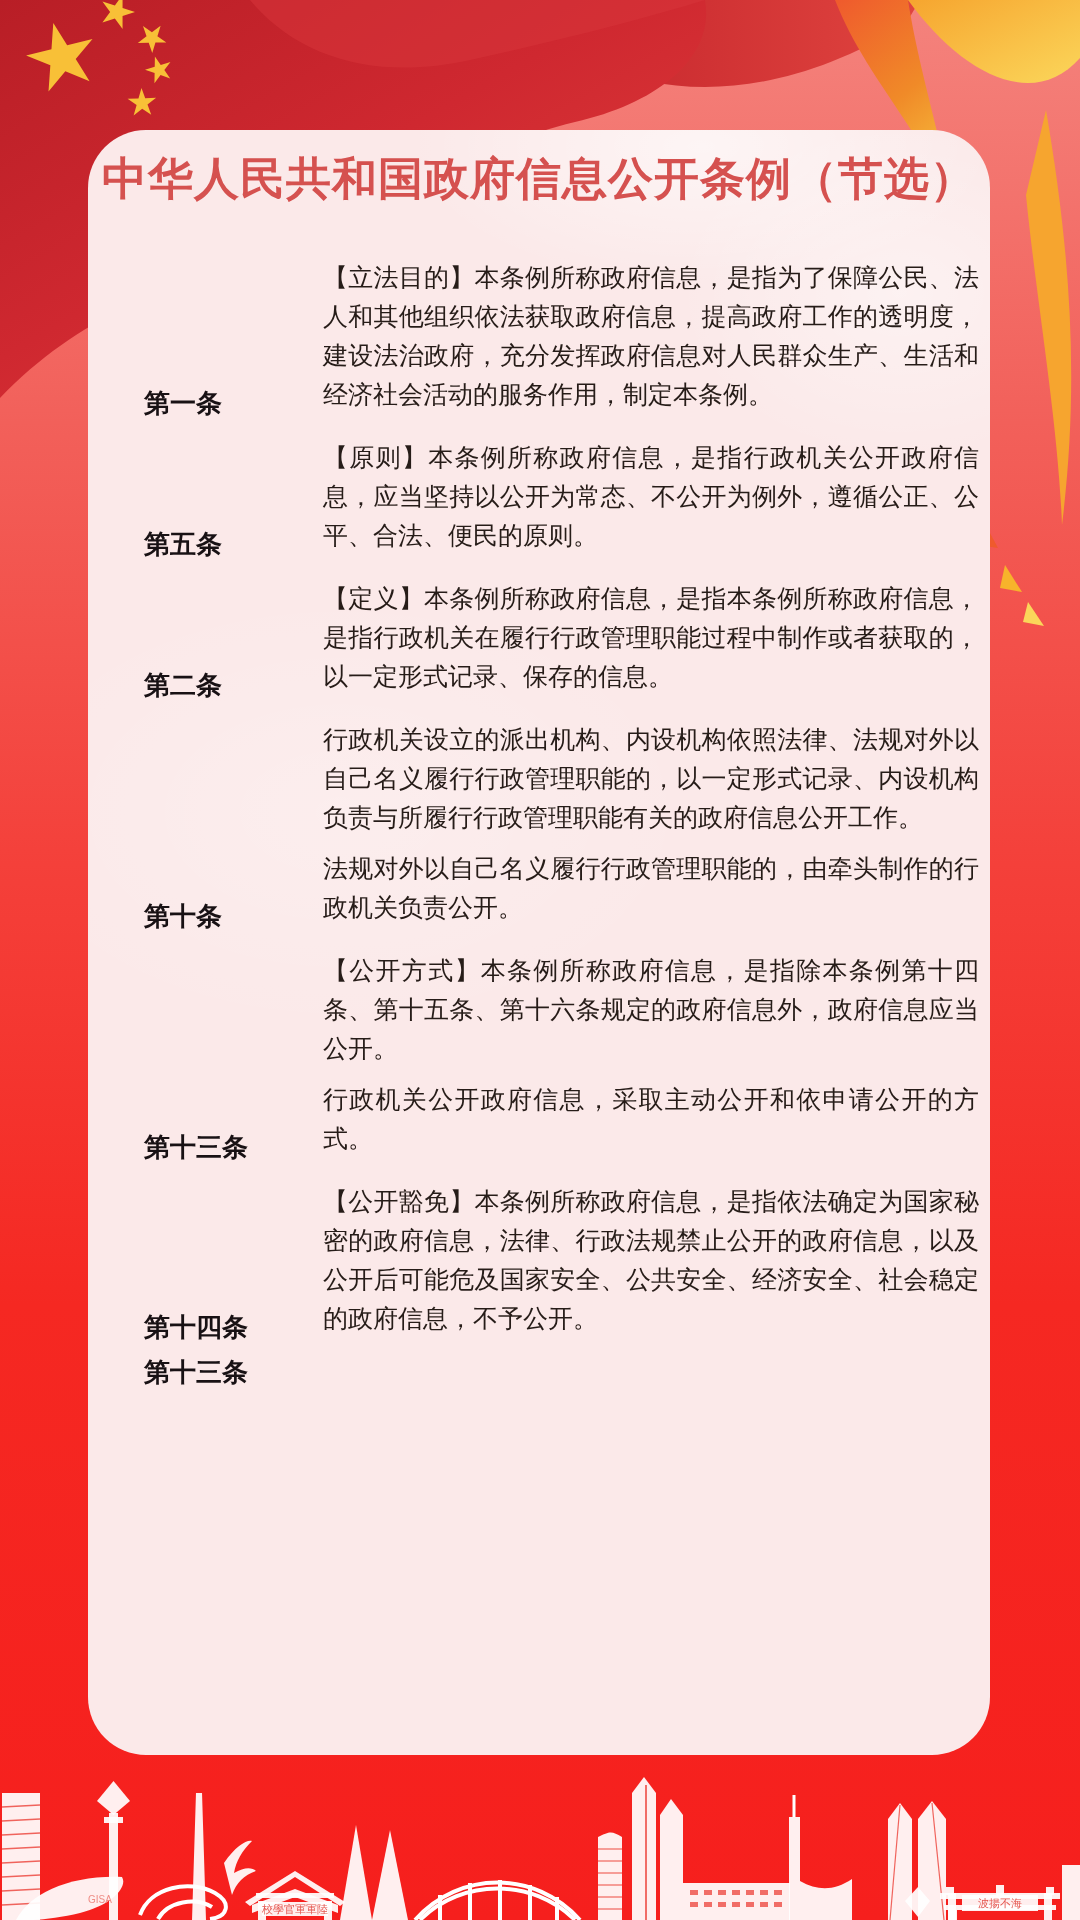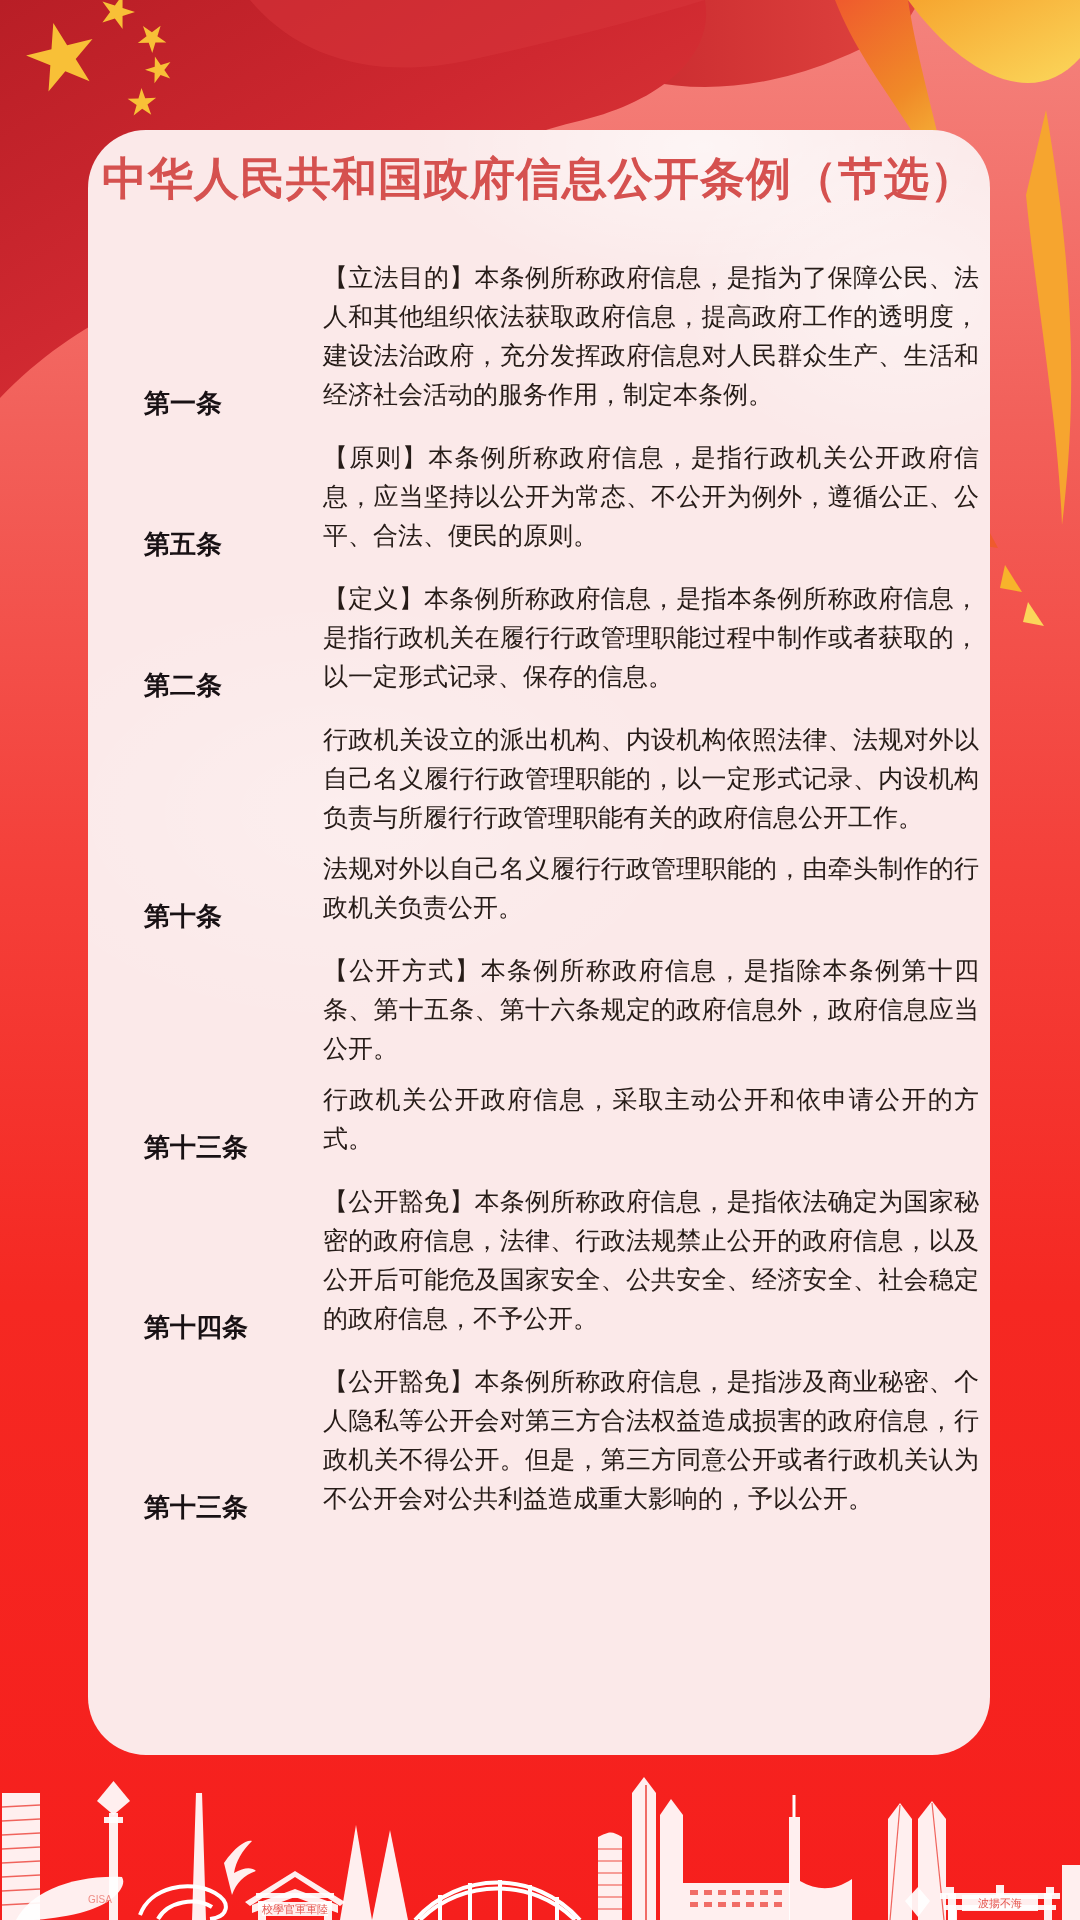--- a/index.html
+++ b/index.html
@@ -147,23 +147,20 @@
 
     <div class="article">
       <div class="num">第十四条</div>
       <div class="paras">
         <p>【公开豁免】本条例所称政府信息，是指依法确定为国家秘密的政府信息，法律、行政法规禁止公开的政府信息，以及公开后可能危及国家安全、公共安全、经济安全、社会稳定的政府信息，不予公开。</p>
       </div>
     </div>
 
     <div class="article">
       <div class="num">第十三条</div>
-      <div class="paras">
-        <p>【公开豁免】本条例所称政府信息，是指涉及商业秘密、个人隐私等公开会对第三方合法权益造成损害的政府信息，行政机关不得公开。但是，第三方同意公开或者行政机关认为不公开会对公共利益造成重大影响的，予以公开。</p>
-      </div>
     </div>
 
   </div>
 </div>
 
 <svg id="skyline-svg" class="decor-svg" width="1080" height="145" viewBox="0 0 1080 145">
   <g fill="#ffffff" fill-opacity="0.93" stroke="none">
 
     <g>
       <rect x="2" y="18" width="38" height="127"></rect>

